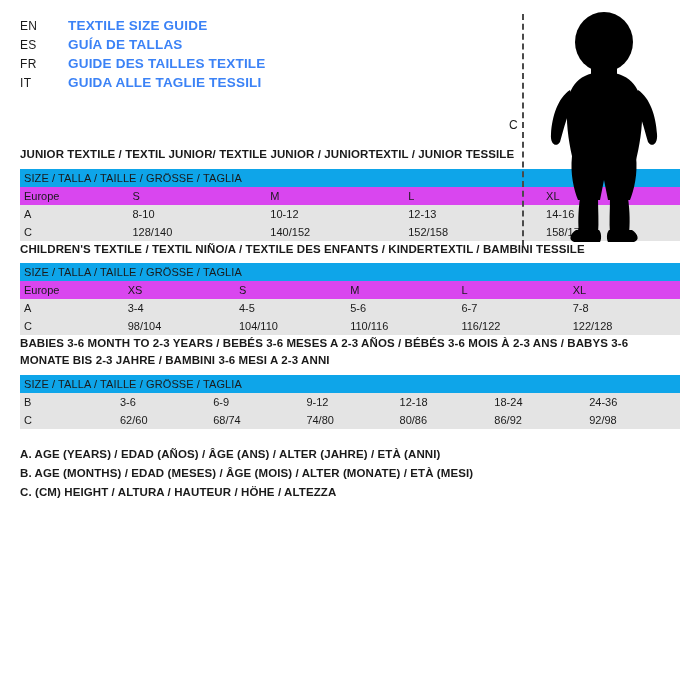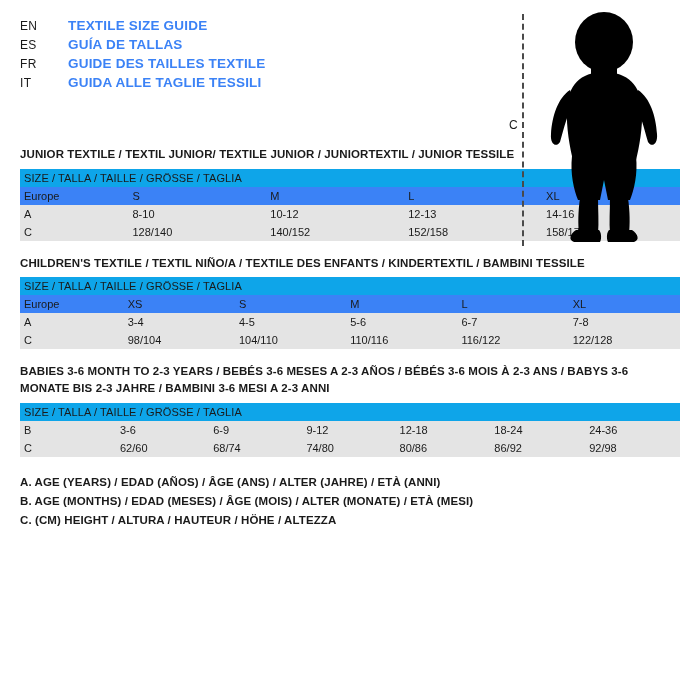--- a/index.html
+++ b/index.html
@@ -72,21 +72,20 @@
     left: 0px;
     top: 108px;
     font-size: 12px;
     color: #1a1a1a;
     background: #ffffff;
     padding: 2px 1px;
   }
 
   
   .section {
-    margin-top: 14px;
   }
   .section-title {
     font-size: 11.5px;
     font-weight: bold;
     letter-spacing: 0.1px;
     text-transform: uppercase;
     margin-bottom: 6px;
     line-height: 1.45;
   }
   table.size-table {
@@ -103,21 +102,21 @@
     background: #0ea5e9;
   }
   tr.hdr td {
     font-size: 11px;
     letter-spacing: 0.1px;
   }
   tr.band {
     background: #e4e4e4;
   }
   tr.plain {
-    background: #3b82f6;
+    background: #d946ef;
   }
   td.rowkey {
     width: 88px;
   }
   td.cell {
     width: 114px;
   }
   td.cell6 {
     width: 95px;
   }

